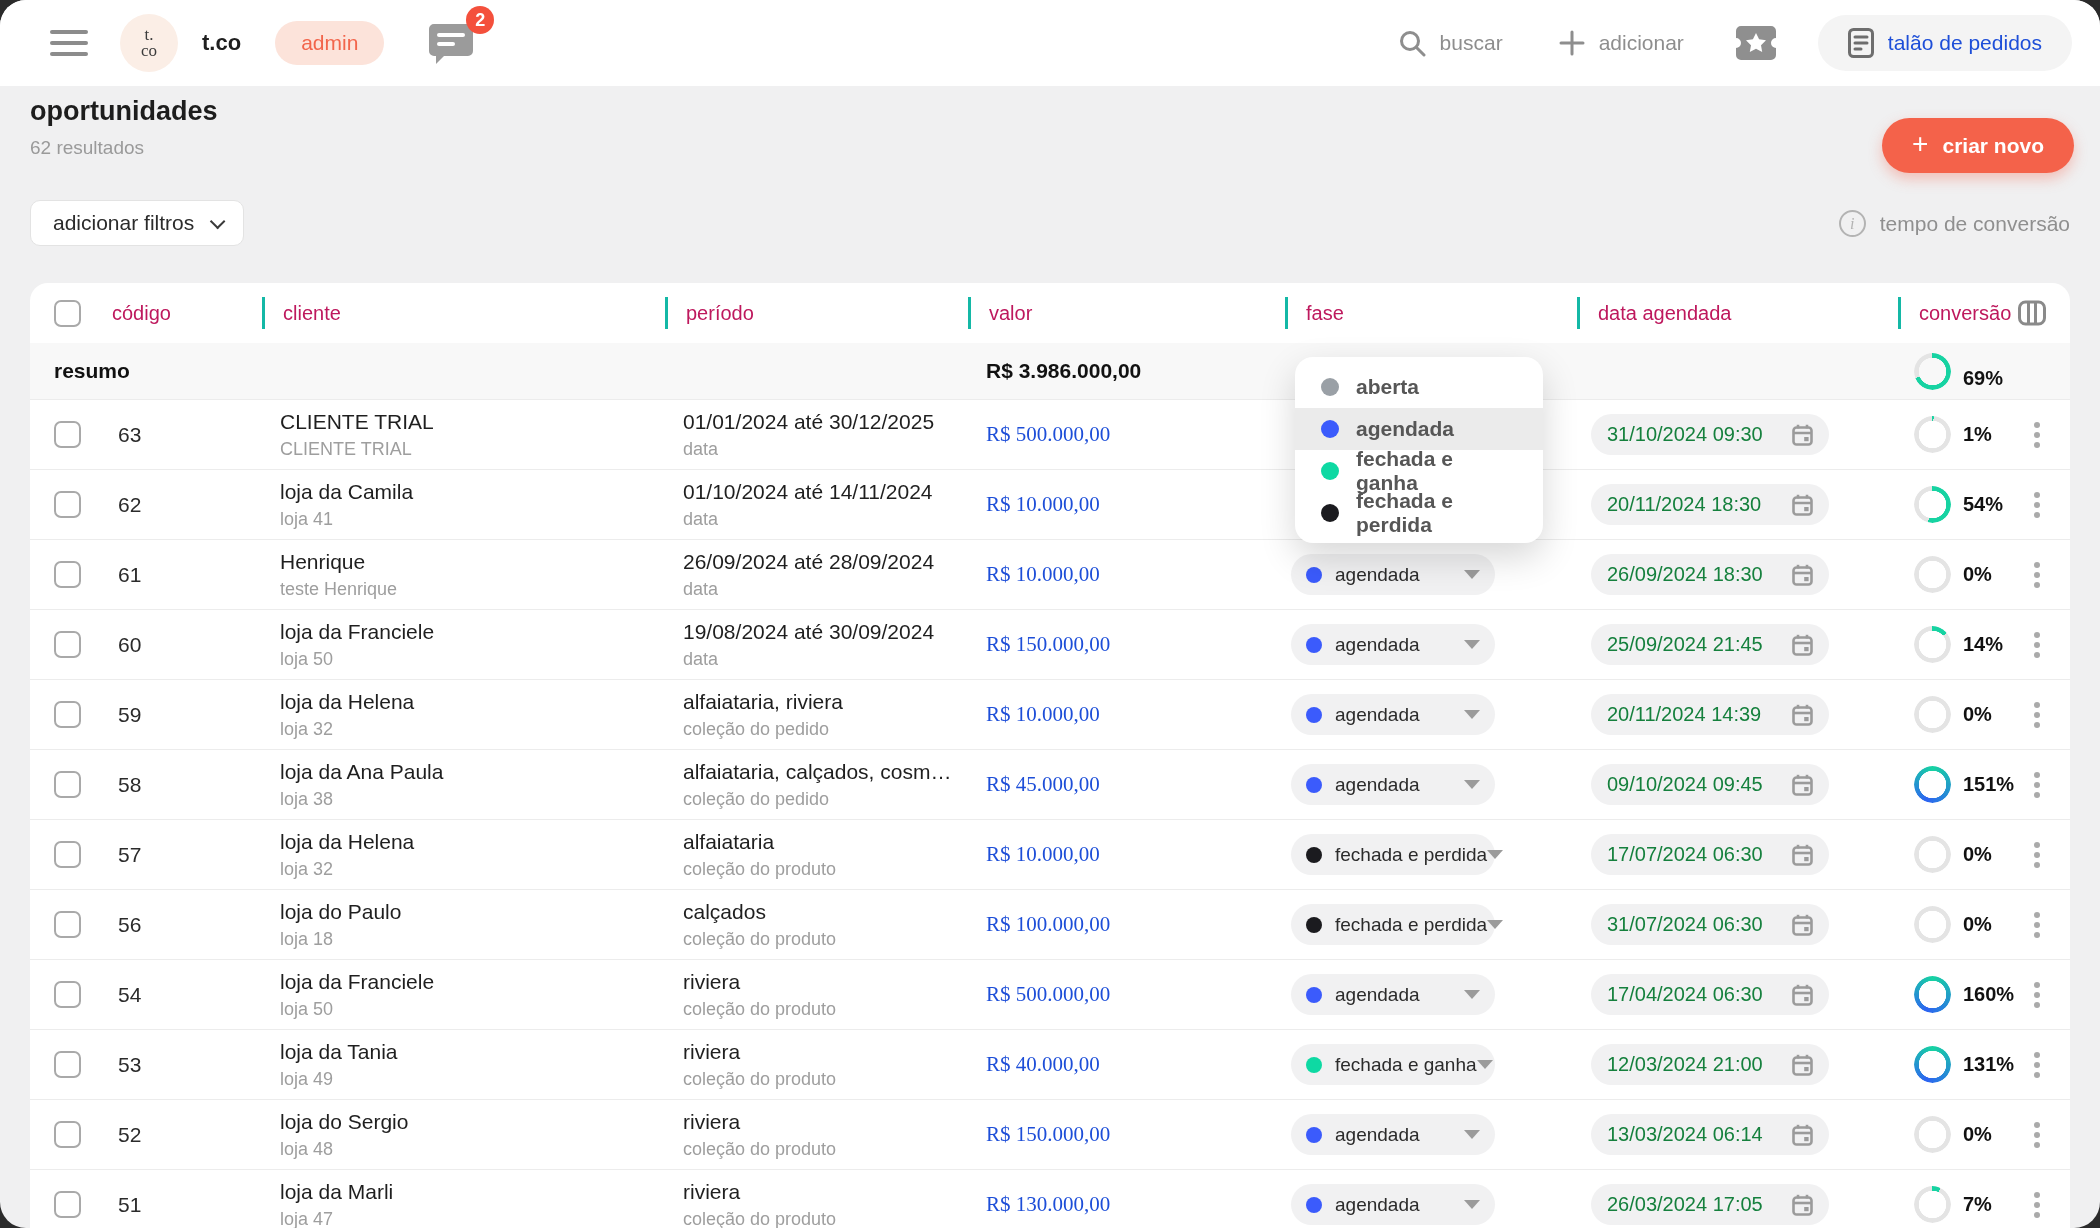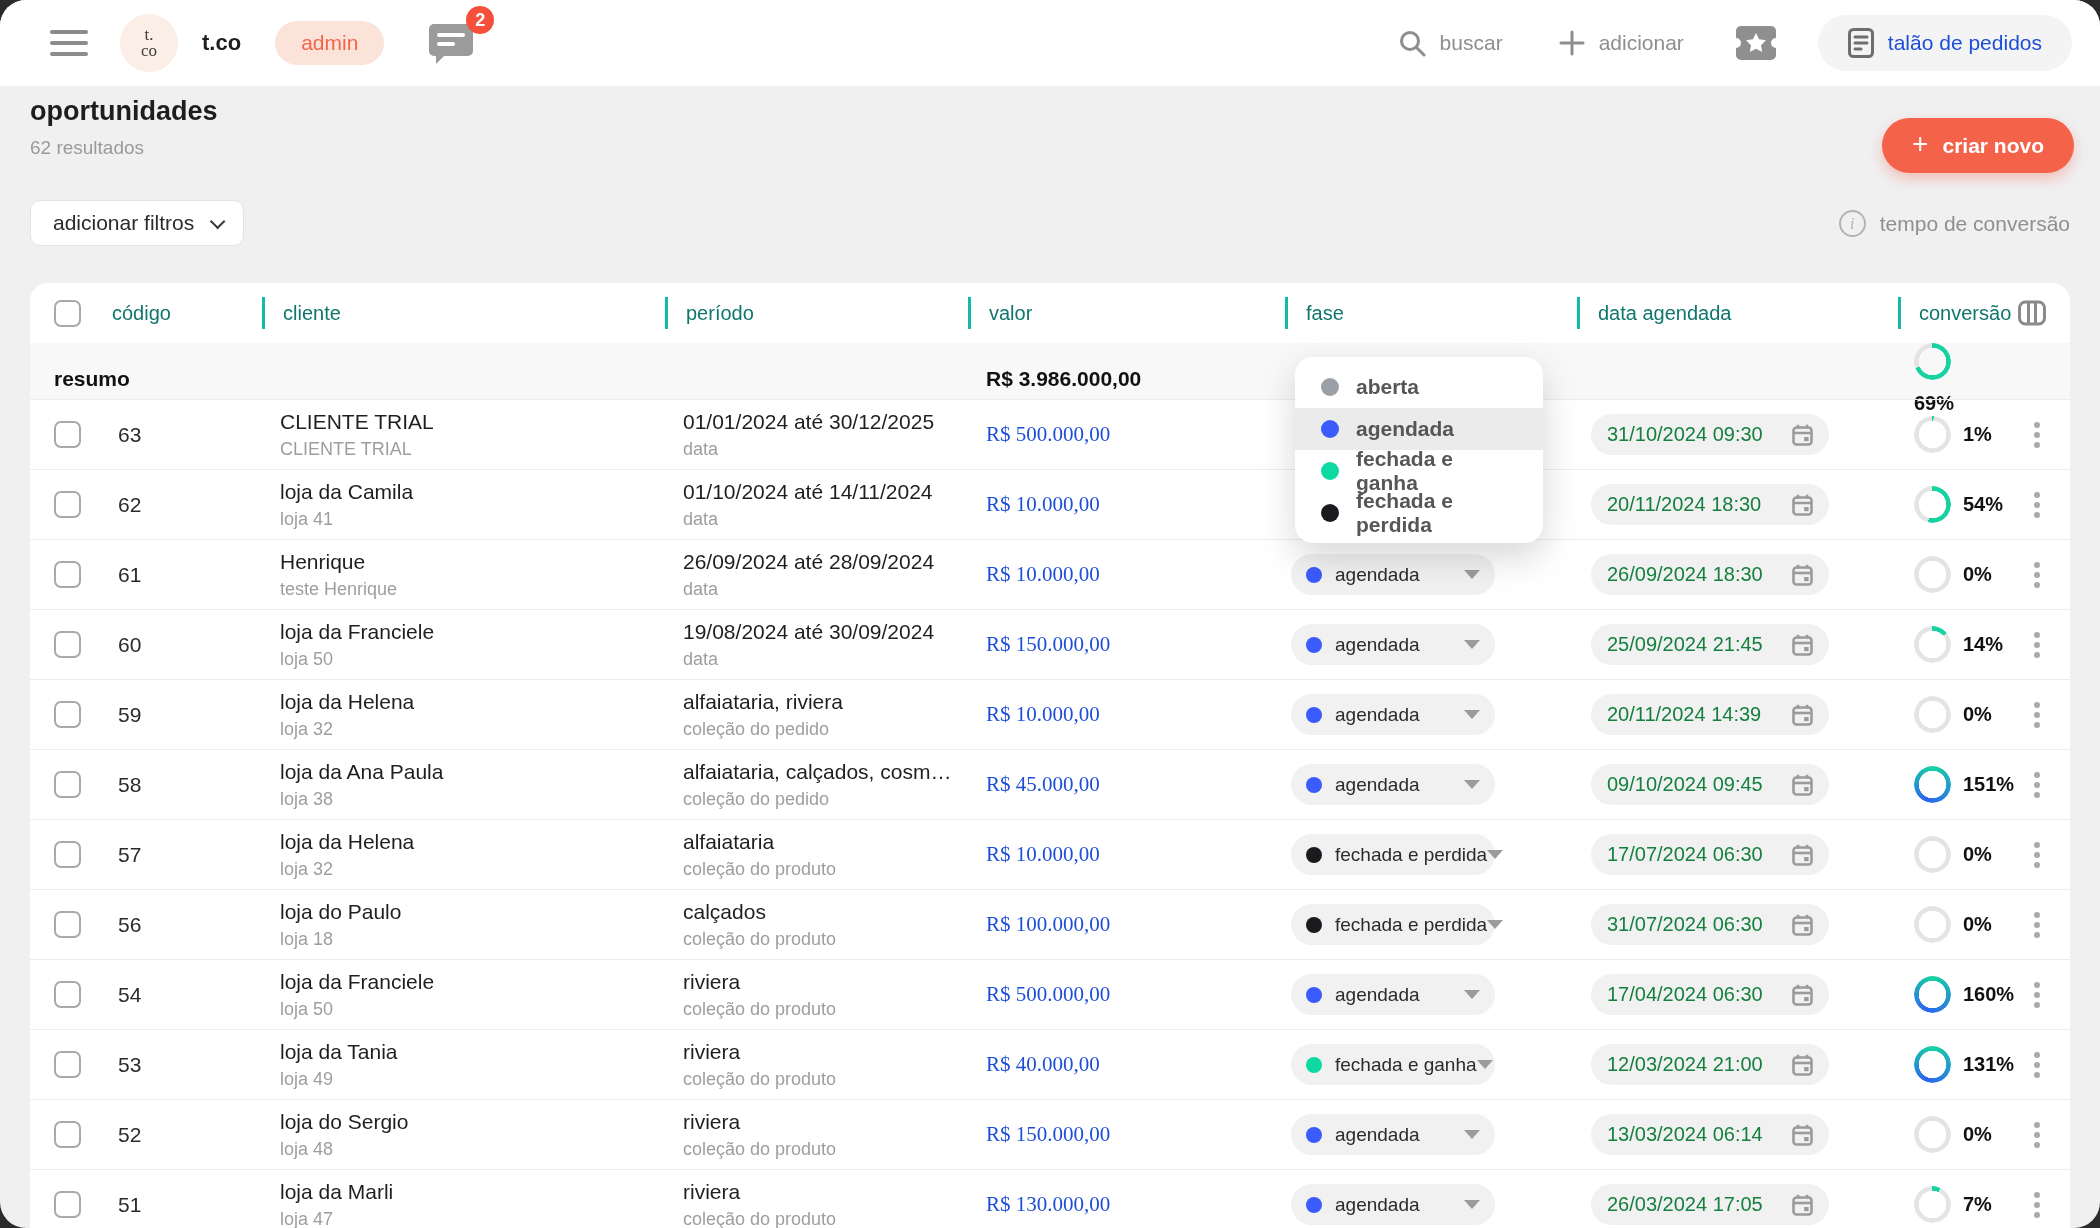--- a/index.html
+++ b/index.html
@@ -35,32 +35,32 @@
   .create-btn .plus { font-size:28px; font-weight:400; line-height:1; margin-top:-3px; }
   .filters-btn { position:absolute; left:30px; top:200px; height:46px; background:#fff; border:1px solid #e3e3e3; border-radius:10px; font-family:inherit; font-size:21px; color:#2b2b2b; display:flex; align-items:center; gap:16px; padding:0 22px; cursor:pointer; }
   .chev { width:11px; height:11px; border-right:2.5px solid #3a3a3a; border-bottom:2.5px solid #3a3a3a; transform:rotate(45deg) translateY(-3px); }
   .conv-time { position:absolute; right:30px; top:210px; display:flex; align-items:center; gap:14px; color:#8f8f8f; font-size:21px; }
   .info-ic { width:27px; height:27px; border:2px solid #b3b3b3; border-radius:50%; color:#b3b3b3; font-size:16px; display:flex; align-items:center; justify-content:center; font-family:"Liberation Serif",serif; font-style:italic; cursor:pointer; }
 
   
   .card { position:absolute; left:30px; top:283px; width:2040px; height:945px; background:#fff; border-radius:18px 18px 0 0; overflow:hidden; }
   .grid { display:grid; grid-template-columns:64px 168px 403px 303px 317px 292px 321px 172px; align-items:center; }
 
-  .thead { height:60px; color:#0f766e; font-size:20px; }
+  .thead { height:60px; color:#be185d; font-size:20px; }
   .thead .hcell { display:flex; align-items:center; height:32px; padding-left:18px; }
   .thead .hcell.sep { border-left:3px solid #14b8a6; }
   .hcheck { justify-content:flex-start; padding-left:24px !important; }
   .cols-icon { margin-left:auto; margin-right:24px; cursor:pointer; }
 
   .checkbox { width:27px; height:27px; border:2px solid #a9a9a9; border-radius:7px; background:#fff; cursor:pointer; }
 
   .summary-row { height:56px; background:#f8f8f8; font-weight:700; font-size:21px; color:#111; }
   .summary-row .s-label { grid-column:1 / span 2; padding-left:24px; }
   .summary-row .s-total { grid-column:5; padding-left:18px; }
-  .summary-row .s-conv { grid-column:8; display:flex; align-items:flex-start; gap:12px; padding-left:16px;flex-direction:column; }
+  .summary-row .s-conv { grid-column:8; display:flex; align-items:flex-end; gap:12px; padding-left:16px; }
 
   .trow { height:70px; border-top:1px solid #ececec; position:relative; }
   .c-check { padding-left:24px; }
   .c-code { padding-left:24px; font-size:21px; color:#2b2b2b; }
   .two-line .primary { font-size:21px; color:#1f1f1f; }
   .two-line .secondary { font-size:18px; color:#9e9e9e; margin-top:5px; }
   .c-client,.c-period { padding-left:18px; padding-right:14px; overflow:hidden; }
   .c-period .primary { white-space:nowrap; overflow:hidden; text-overflow:ellipsis; }
   .c-value { padding-left:18px; font-size:21px; color:#1d4ed8;font-family:Liberation Serif, serif; }
   .c-fase { padding-left:6px; }

